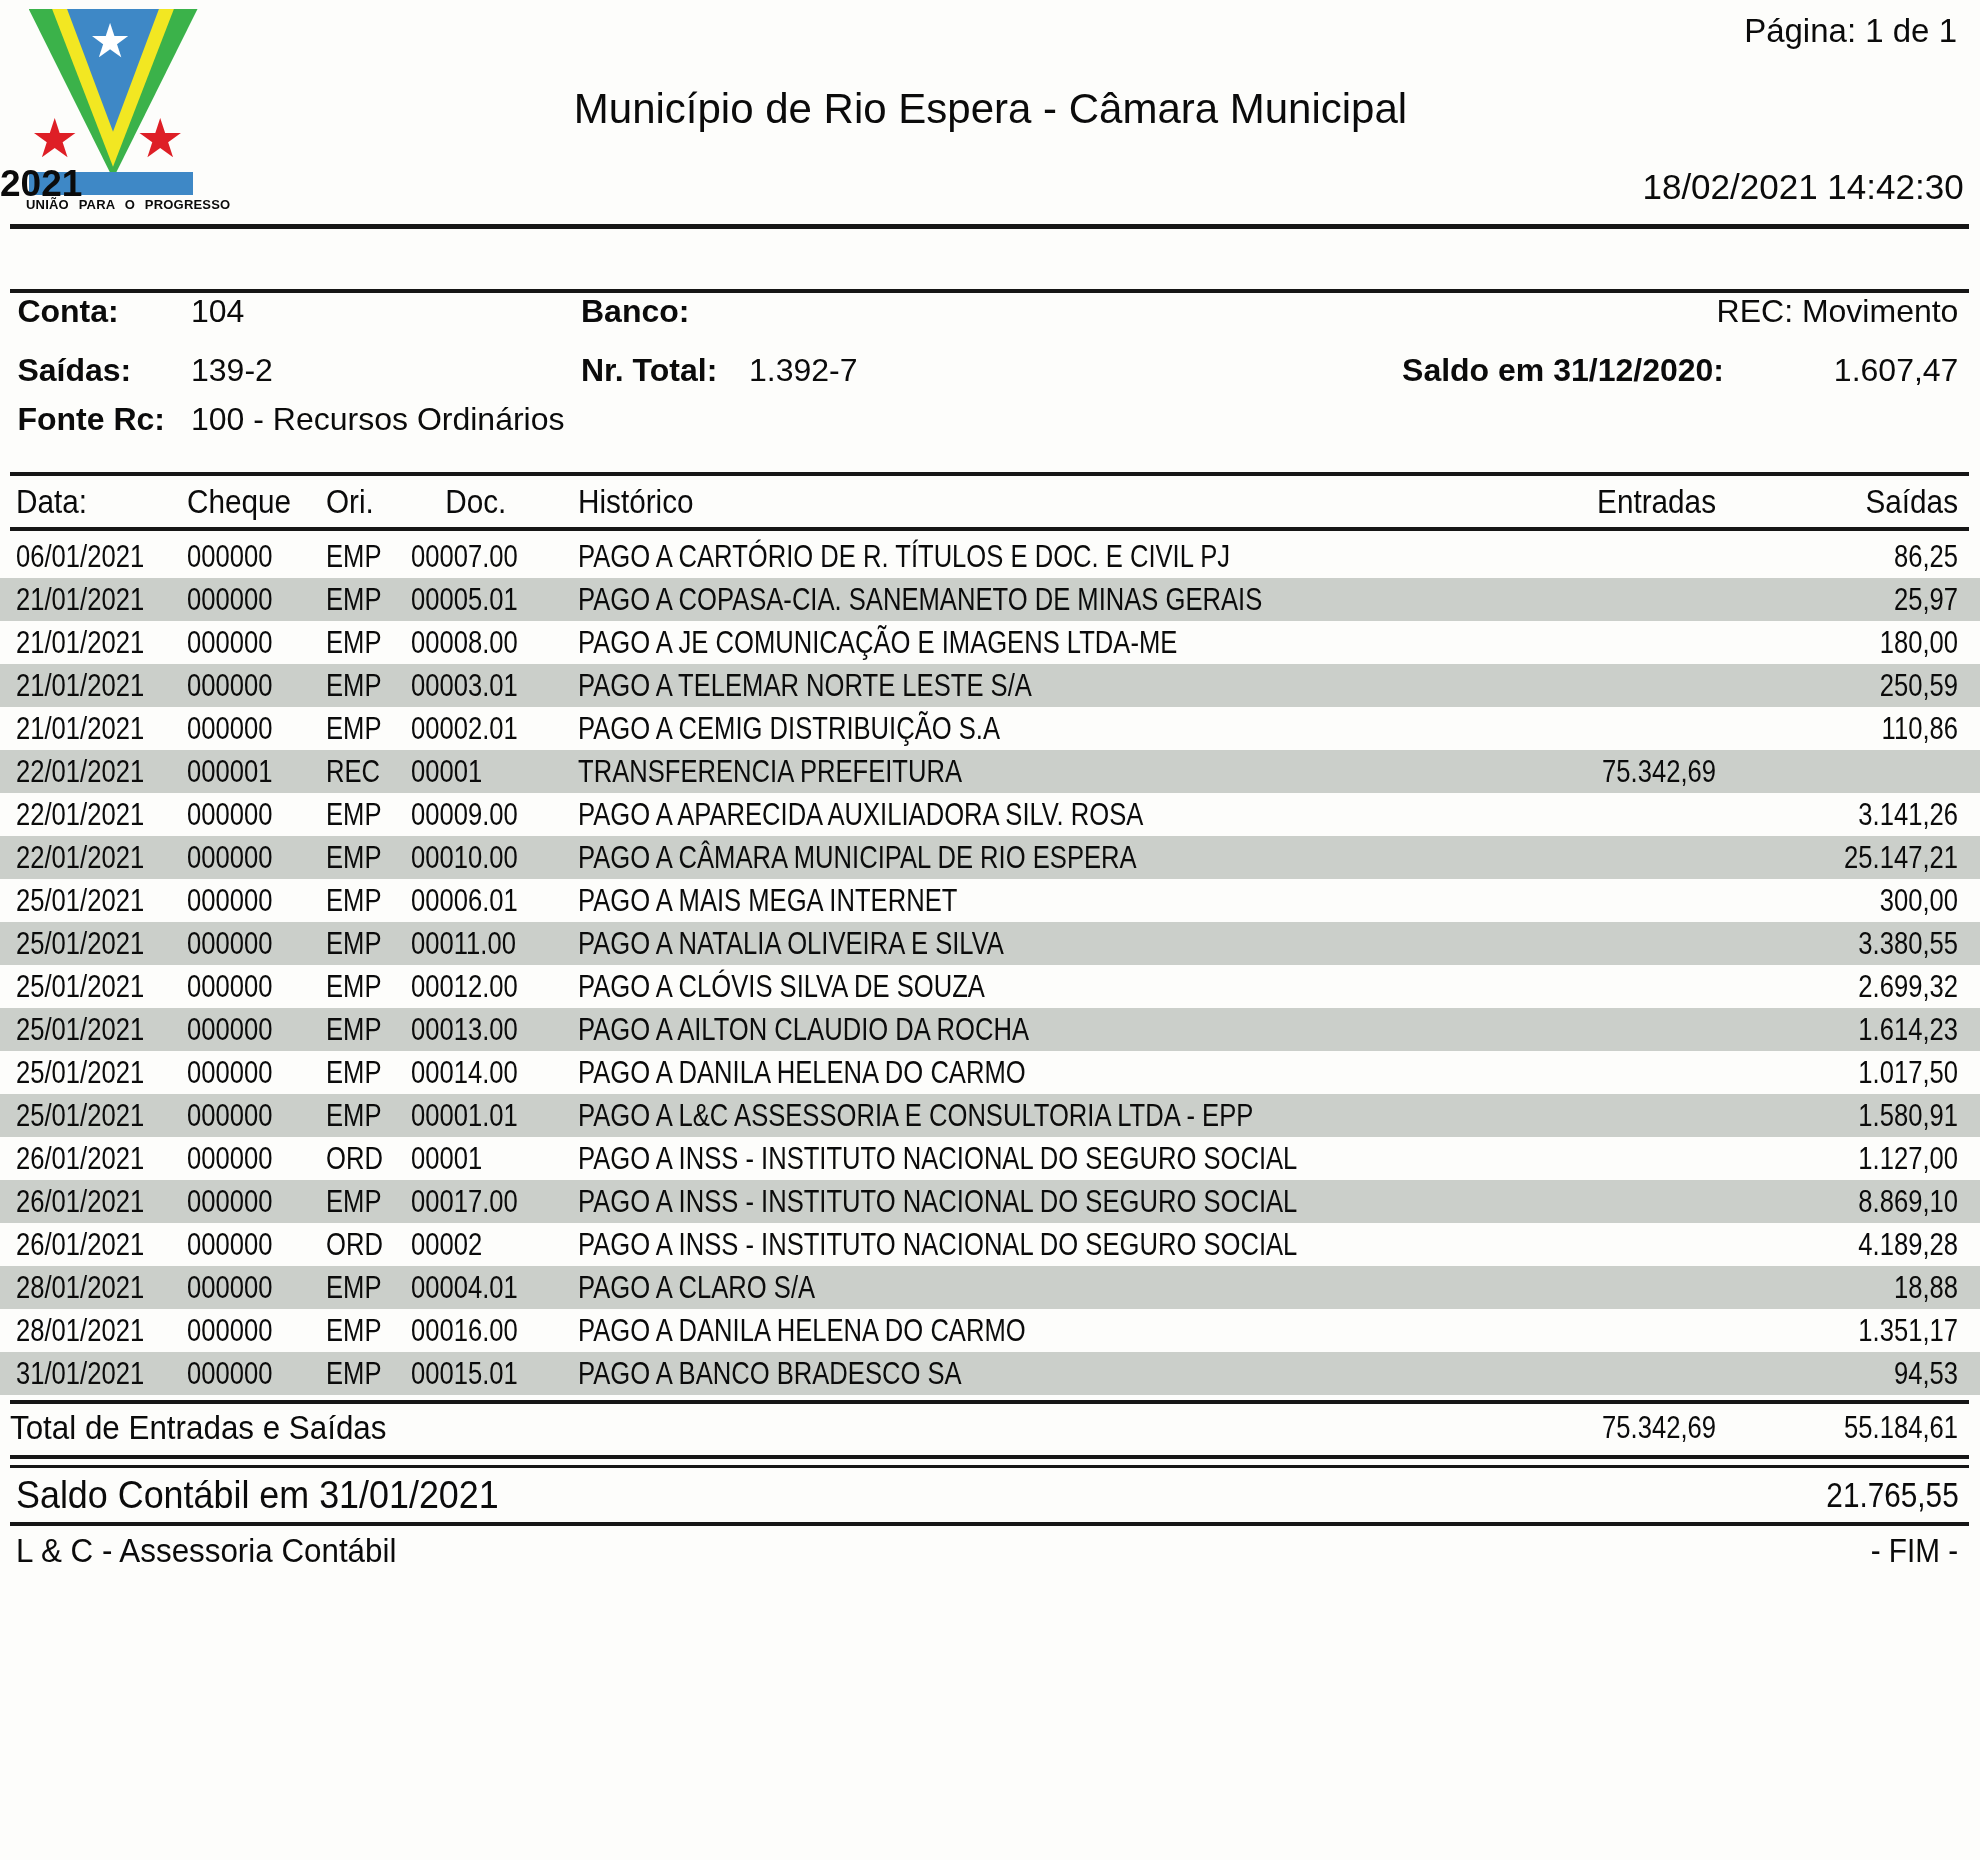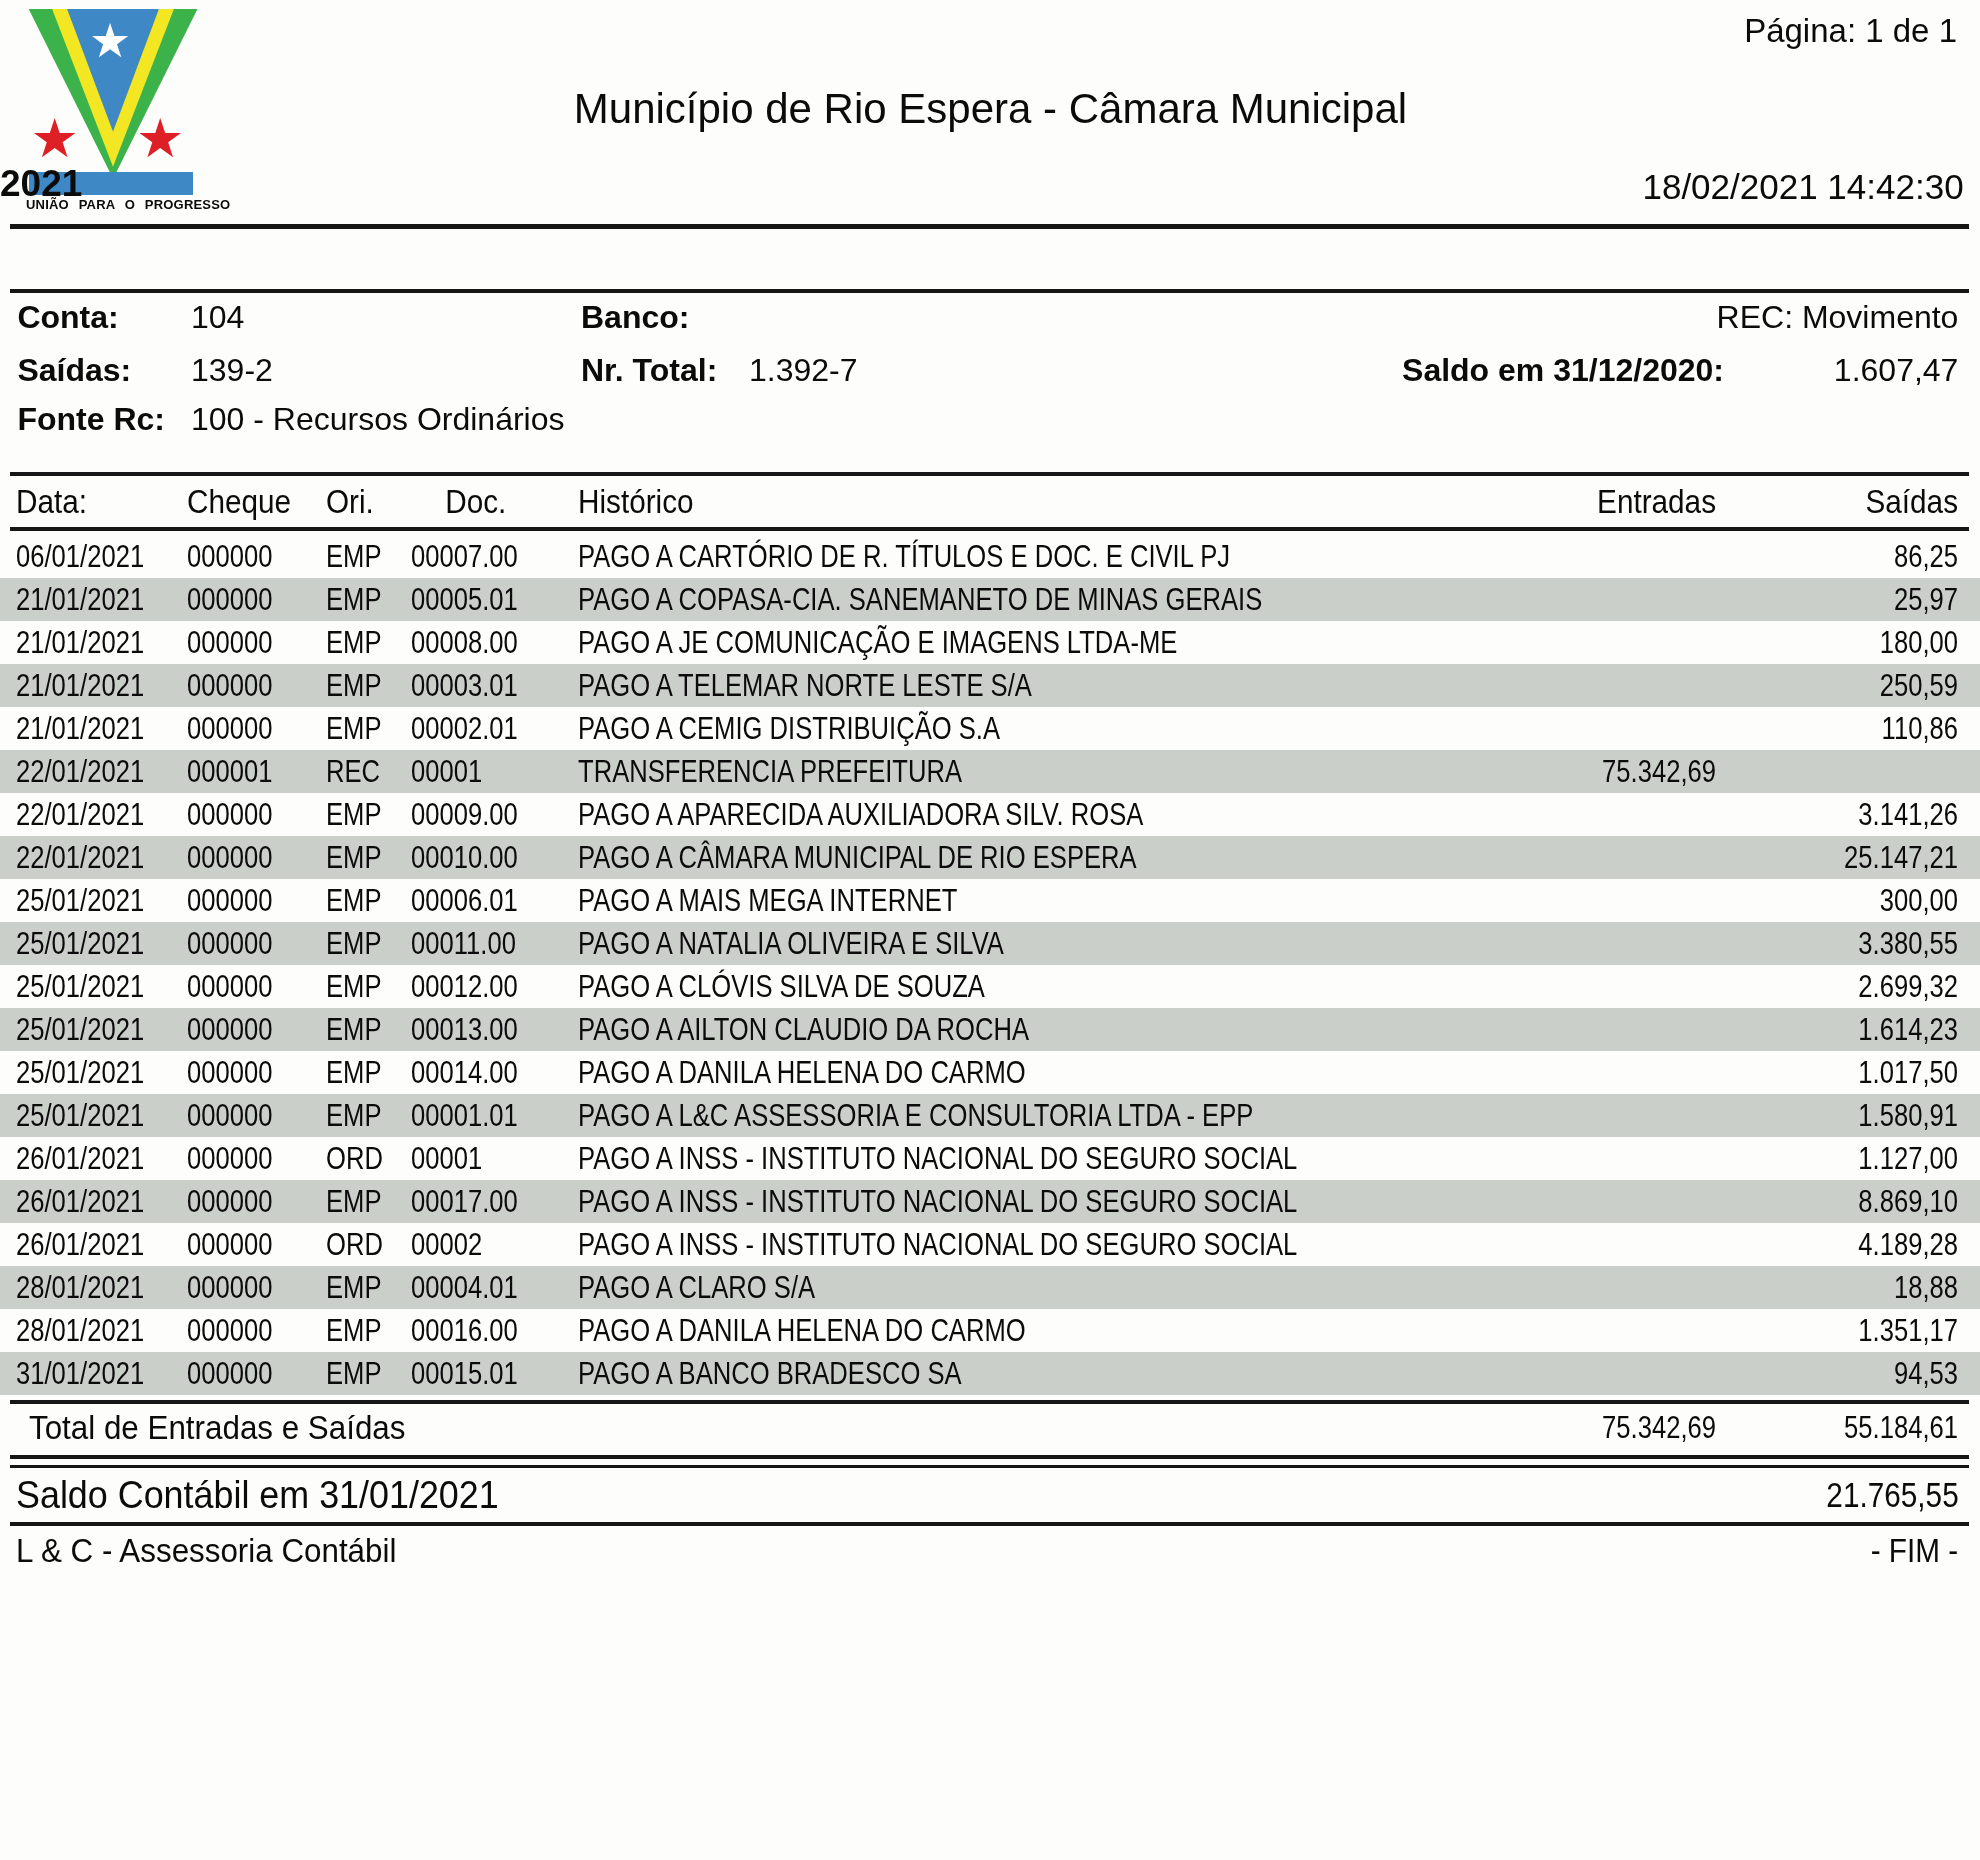--- a/index.html
+++ b/index.html
@@ -30,40 +30,40 @@
   .motto{position:absolute;left:13px;top:192px;width:178px;font-size:13px;font-weight:bold;
          letter-spacing:0.2px;word-spacing:6px;white-space:nowrap;}
 
   
   .band{position:absolute;top:233px;left:10.4px;right:12px;height:56px;background:#cccfca;
         display:flex;align-items:center;justify-content:center;}
   .band .bt{font-size:35px;transform:scaleX(0.86);transform-origin:50% 50%;white-space:nowrap;}
 
   
   .inforow{position:absolute;left:0;right:0;height:38px;font-size:32px;line-height:38px;}
-  .ir1{top:298px;text-align:right;} .ir2{top:351px;} .ir3{top:400px;}
+  .ir1{top:292px;text-align:right;} .ir2{top:351px;} .ir3{top:400px;}
   .lab{font-weight:bold;}
   .abs{position:absolute;white-space:nowrap;}
 
   
   .grid{display:grid;grid-template-columns:171px 139px 85px 167px 947px 191px 242px;
         padding-left:15.6px;padding-right:22.6px;align-items:center;}
   .thead{position:absolute;top:480px;left:0;right:0;height:43px;font-size:33px;}
   .thead .c{transform:scaleX(0.9);transform-origin:0 50%;white-space:nowrap;}
   .thead .c.num{transform-origin:100% 50%;}
   .thead .doc{padding-left:38px;}
   .rows{position:absolute;top:535px;left:0;right:0;}
   .row{height:43px;font-size:32px;}
   .row:nth-child(even){background:#cbcfca;}
   .c{white-space:nowrap;transform:scaleX(0.8);transform-origin:0 50%;}
   .c.num{text-align:right;transform-origin:100% 50%;}
 
   
   .totals{position:absolute;top:1405px;left:0;right:0;height:45px;font-size:33px;
-          display:grid;grid-template-columns:1fr 191px 242px;padding-left:29px;padding-right:22.6px;align-items:center;}
+          display:grid;grid-template-columns:1fr 191px 242px;padding-left:10px;padding-right:22.6px;align-items:center;}
   .totals .tl{transform:scaleX(0.95);transform-origin:0 50%;white-space:nowrap;}
   .totals .tv{text-align:right;transform:scaleX(0.8);transform-origin:100% 50%;font-size:32px;}
   .saldo{position:absolute;top:1472px;left:15.6px;right:22.6px;height:45px;display:flex;
          justify-content:space-between;align-items:center;}
   .saldo .sl{font-size:39px;transform:scaleX(0.92);transform-origin:0 50%;white-space:nowrap;}
   .saldo .sv{font-size:35px;transform:scaleX(0.85);transform-origin:100% 50%;}
   .footrow{position:absolute;top:1530px;left:15.6px;right:22.6px;height:42px;display:flex;
            justify-content:space-between;align-items:center;}
   .footrow .fl{font-size:33px;transform:scaleX(0.95);transform-origin:0 50%;white-space:nowrap;}
   .footrow .fr{font-size:33px;transform:scaleX(0.9);transform-origin:100% 50%;}

